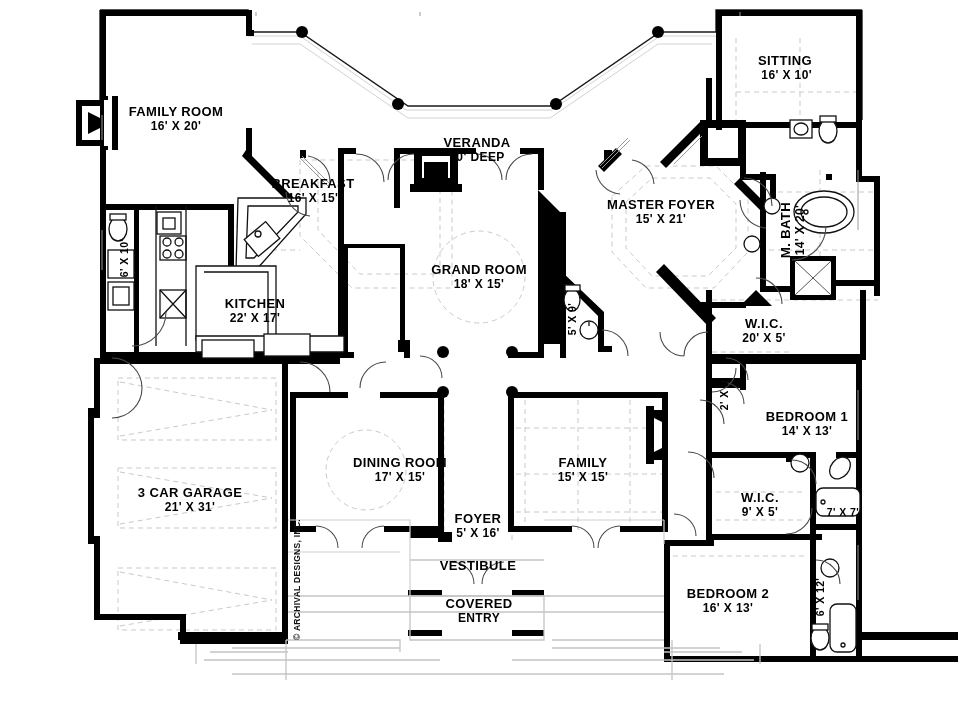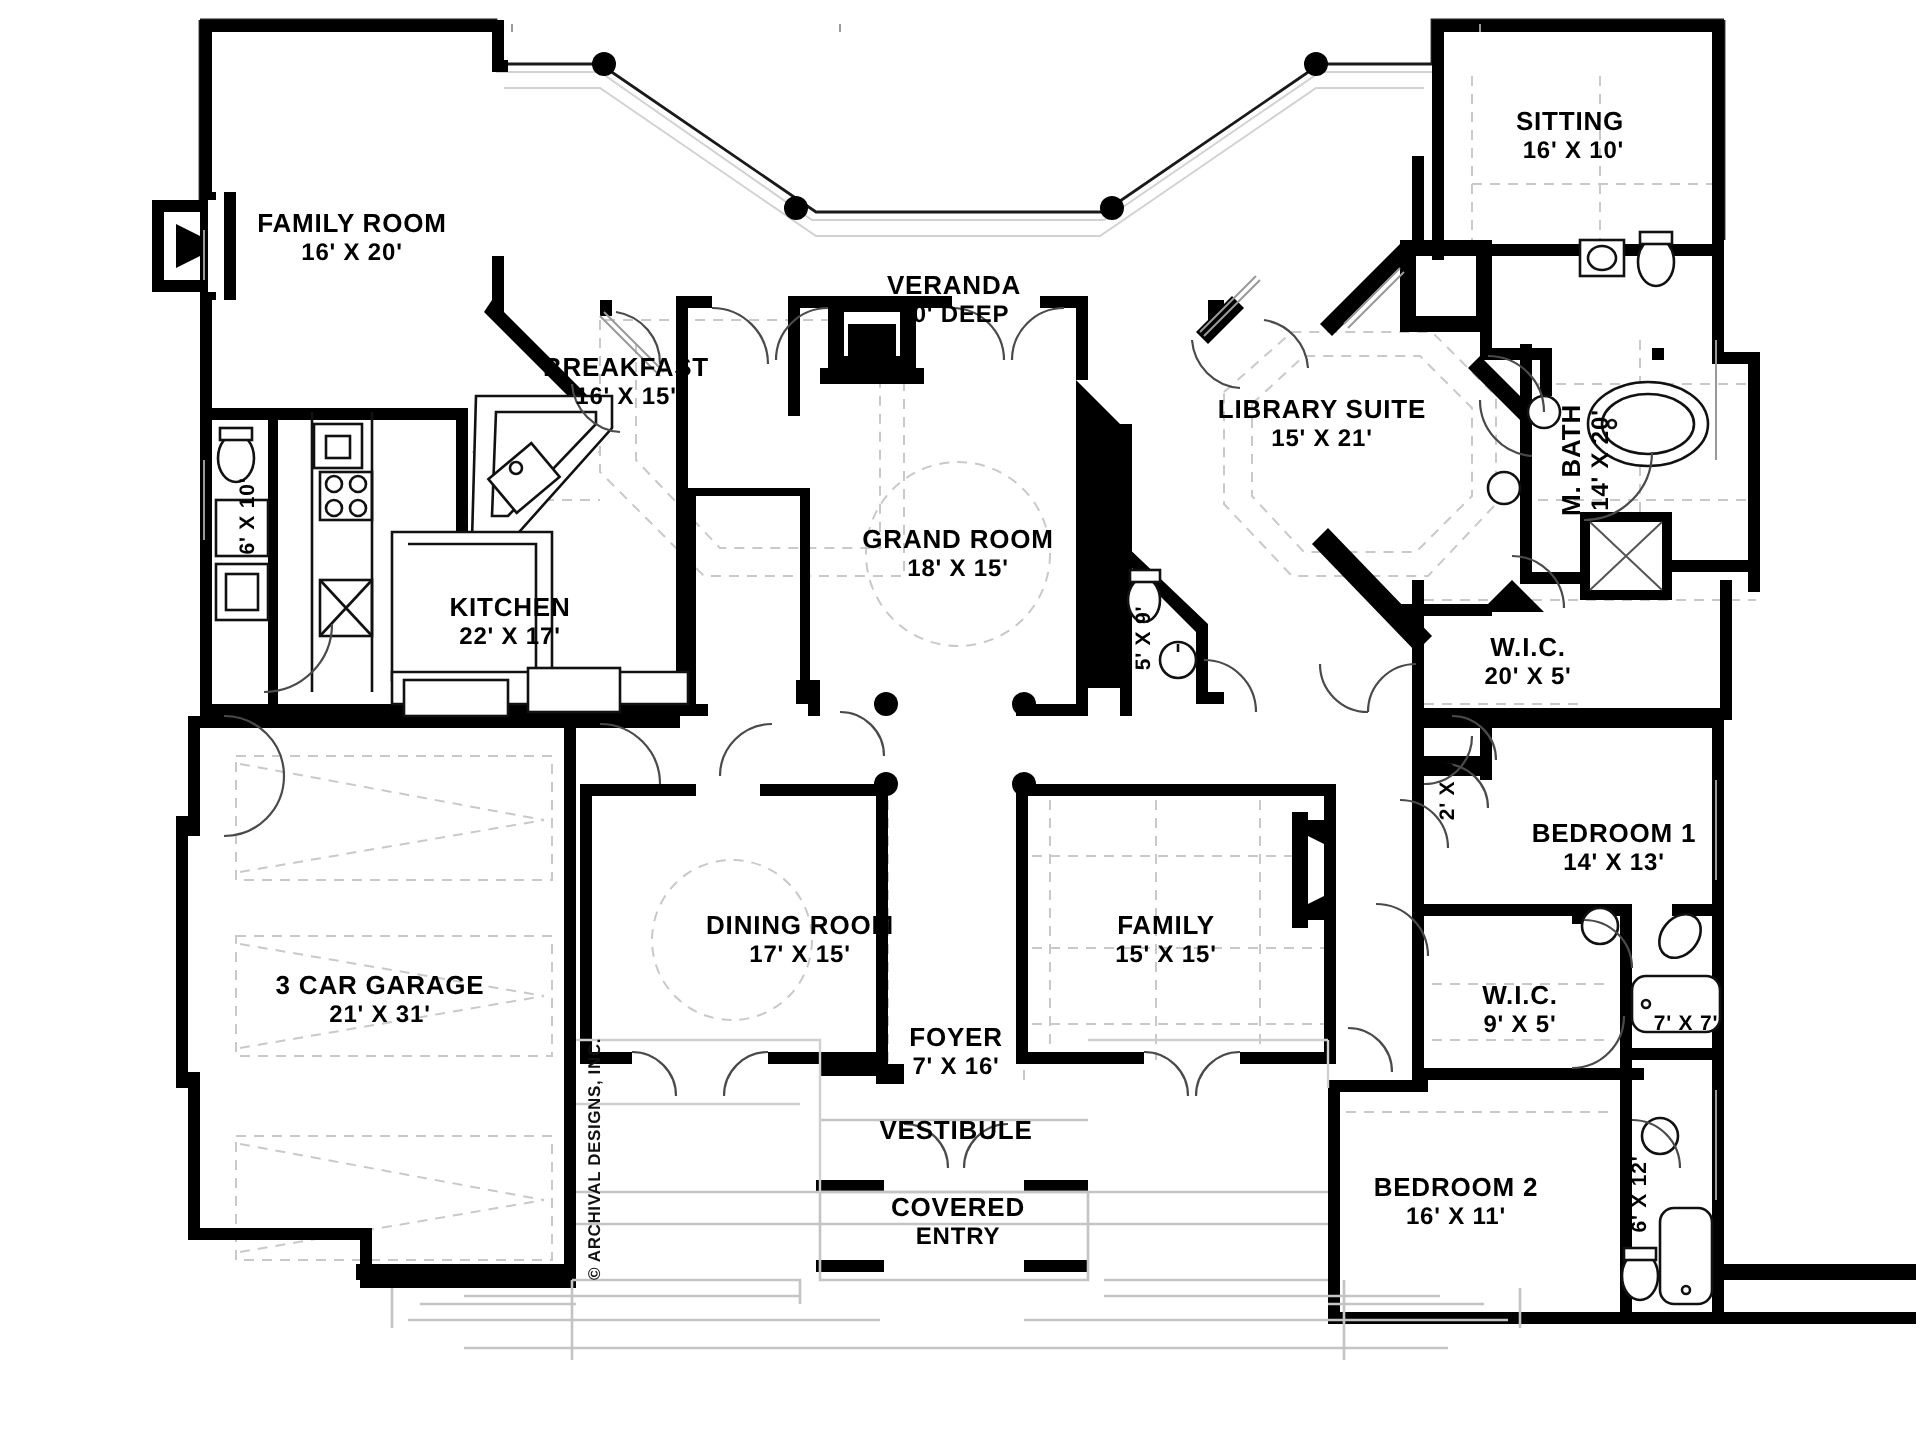--- a/index.html
+++ b/index.html
@@ -443,21 +443,21 @@
         <span class="dim">10' DEEP</span>
       </div>
       <div class="lbl" style="left: 479px; top: 277px; transform: translate(-50%, -50%);">
         <span class="nm">GRAND ROOM</span>
         <span class="dim">18' X 15'</span>
       </div>
       <div class="lbl sm rot" style="left: 573px; top: 319px; transform: translate(-50%, -50%) rotate(-90deg);">
         <span class="dim">5' X 9'</span>
       </div>
       <div class="lbl" style="left: 661px; top: 212px; transform: translate(-50%, -50%);">
-        <span class="nm">LIBRARY SUITE</span>
+        <span class="nm">MASTER FOYER</span>
         <span class="dim">15' X 21'</span>
       </div>
       <div class="lbl" style="left: 785px; top: 68px; transform: translate(-50%, -50%); text-align: right;">
         <span class="nm">SITTING</span>
         <span class="dim">16' X 10'</span>
       </div>
       <div class="lbl rot" style="left: 793px; top: 230px; transform: translate(-50%, -50%) rotate(-90deg);">
         <span class="nm">M. BATH</span>
         <span class="dim">14' X 20'</span>
       </div>
@@ -477,33 +477,33 @@
         <span class="dim">9' X 5'</span>
       </div>
       <div class="lbl sm" style="left: 843px; top: 513px; transform: translate(-50%, -50%);">
         <span class="dim">7' X 7'</span>
       </div>
       <div class="lbl sm rot" style="left: 821px; top: 597px; transform: translate(-50%, -50%) rotate(-90deg);">
         <span class="dim">6' X 12'</span>
       </div>
       <div class="lbl" style="left: 728px; top: 601px; transform: translate(-50%, -50%);">
         <span class="nm">BEDROOM 2</span>
-        <span class="dim">16' X 11'</span>
+        <span class="dim">16' X 13'</span>
       </div>
       <div class="lbl" style="left: 190px; top: 500px; transform: translate(-50%, -50%);">
         <span class="nm">3 CAR GARAGE</span>
         <span class="dim">21' X 31'</span>
       </div>
       <div class="lbl" style="left: 376px; top: 470px; transform: translate(-50%, -50%); margin-left: 24px;">
         <span class="nm">DINING ROOM</span>
         <span class="dim">17' X 15'</span>
       </div>
       <div class="lbl" style="left: 478px; top: 495px; transform: translate(-50%, -50%); margin-top: 31px;">
         <span class="nm">FOYER</span>
-        <span class="dim">7' X 16'</span>
+        <span class="dim">5' X 16'</span>
       </div>
       <div class="lbl" style="left: 583px; top: 470px; transform: translate(-50%, -50%);">
         <span class="nm">FAMILY</span>
         <span class="dim">15' X 15'</span>
       </div>
       <div class="lbl" style="left: 478px; top: 566px; transform: translate(-50%, -50%);">
         <span class="nm">VESTIBULE</span>
       </div>
       <div class="lbl" style="left: 479px; top: 611px; transform: translate(-50%, -50%);">
         <span class="nm">COVERED</span>

